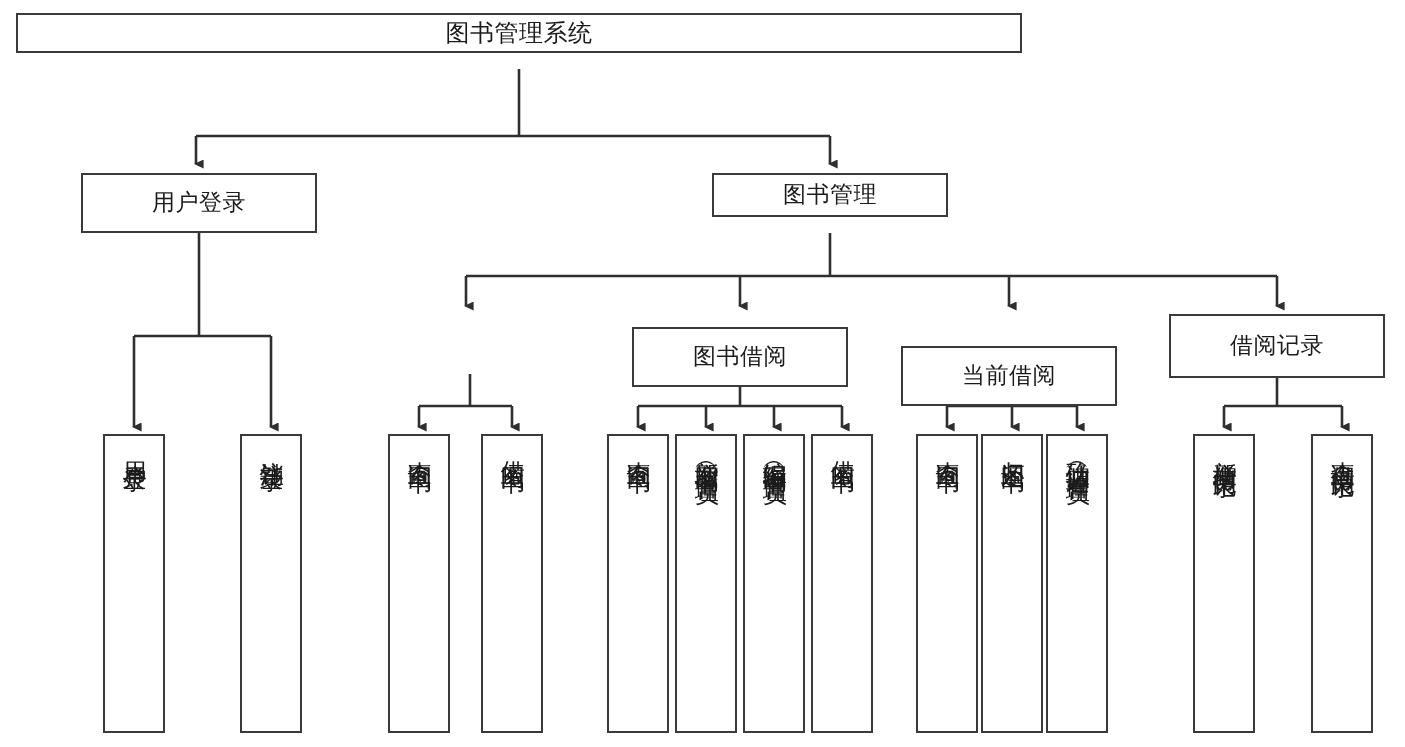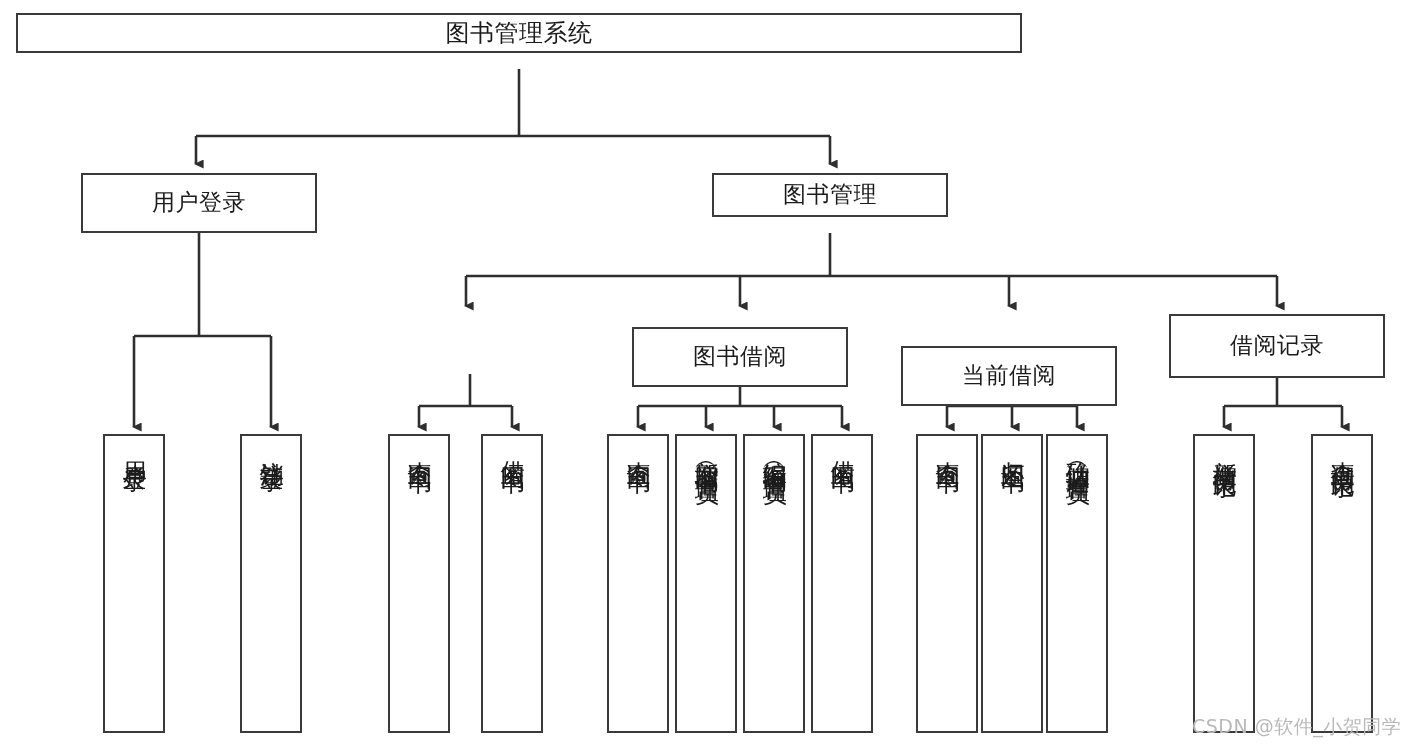--- a/index.html
+++ b/index.html
@@ -187,15 +187,14 @@
     <span class="node-label">确认归还（管理员）</span>
   </div>
 
   <div class="node vert" style="left:1193px; top:434px; width:62px; height:299px;">
     <span class="node-label">新增借阅记录</span>
   </div>
   <div class="node vert" style="left:1311px; top:434px; width:62px; height:299px;">
     <span class="node-label">查询借阅记录</span>
   </div>
 
-  <div class="watermark" style="left:1192px; top:714px;">CSDN @软件_小贺同学</div>
 
 </div>
 
 </body></html>

